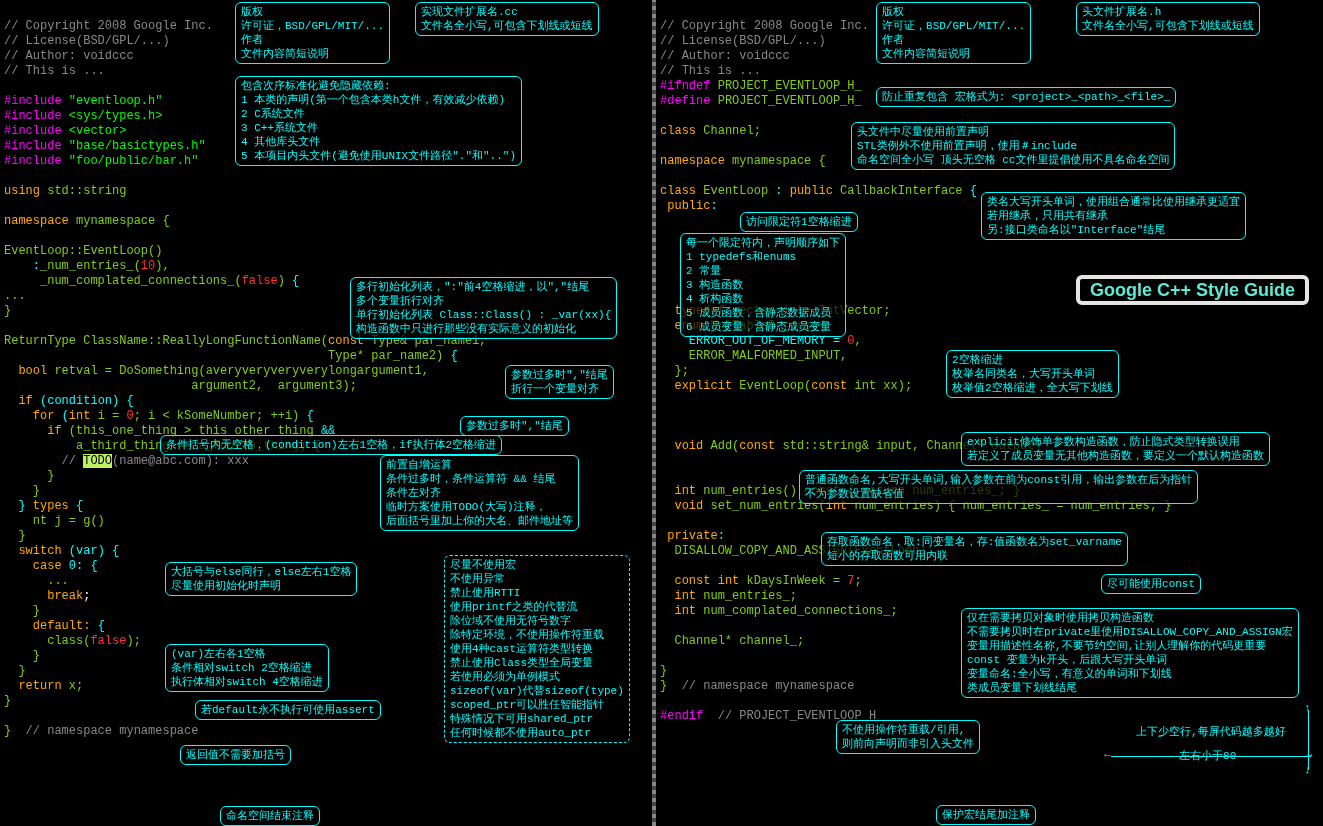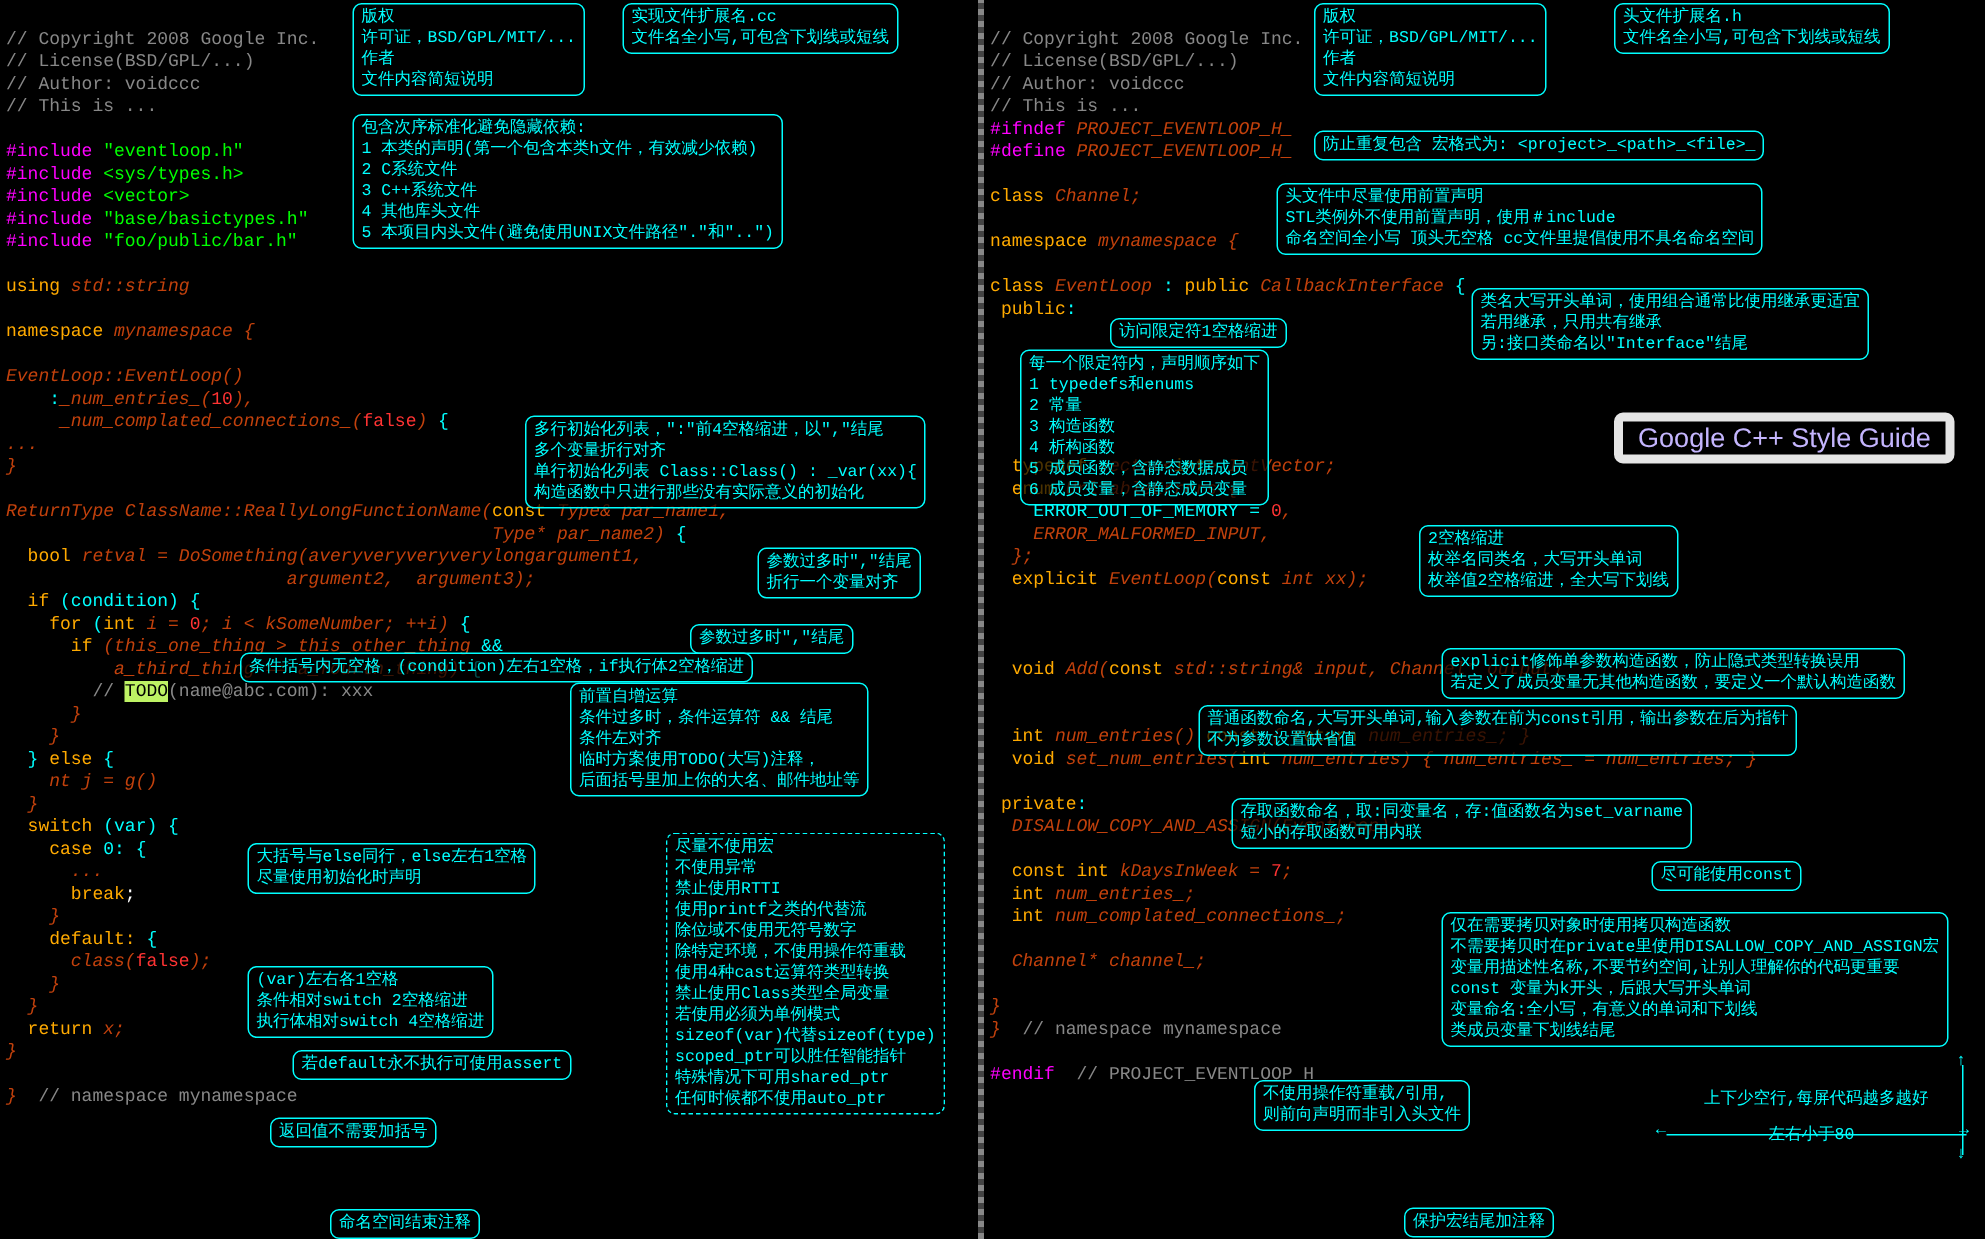--- a/index.html
+++ b/index.html
@@ -26,43 +26,43 @@
   .divider {
     width: 4px;
     background: repeating-linear-gradient(0deg,#888,#888 4px,#444 4px,#444 8px);
   }
   .code { white-space: pre; line-height: 15px; position: relative; z-index:1;}
   .gray { color: #888; text-align: center; }
   .magenta { color: #f0f; }
   .green { color: #0f0; }
   .cyan { color: #0ff; }
   .orange { color: #fa0; }
-  .white { color: #c2410c; font-style: italic; }
+  .white { color: #84cc16; }
   .red { color: #f33; }
   .ybg { background:#bef264;color:#000;}
   .note {
     position: absolute;
     border: 1px solid #0ff;
     border-radius: 6px;
     color: #0ff;
     padding: 2px 5px;
     font-size: 11px;
     line-height: 14px;
     background: rgba(0,0,0,0.7);
     z-index:2;
     white-space: pre;
   }
   .note-dash {
     border-style: dashed;
     margin-left: 19px;
   }
   .redborder {
-    border:6px solid #e5e5e5;color:#c4b5fd;font-size:18px;
+    border:4px solid #e5e5e5;color:#5eead4;font-size:18px;
     font-family: Arial, sans-serif;
-    font-weight: normal;
+    font-weight: bold;
   }
   .arrowline {
     position:absolute;color:#0ff;border-top:1px solid #0ff;
     z-index:2;
   }
   .arrowv{position:absolute;border-left:1px solid #0ff;z-index:2;}
   .arrtxt{position:absolute;color:#0ff;z-index:2;font-size:11px;}
 </style>
 </head>
 <body>
@@ -96,21 +96,21 @@
 <span class="white">                                             Type* par_name2)</span> <span class="cyan">{</span>
   <span class="orange">bool</span><span class="white"> retval = DoSomething(averyveryveryverylongargument1,</span>
 <span class="white">                          argument2,  argument3);</span>
   <span class="orange">if</span> <span class="cyan">(condition)</span> <span class="cyan">{</span>
     <span class="orange">for</span> <span class="cyan">(</span><span class="orange">int</span><span class="white"> i = </span><span class="red">0</span><span class="white">; i &lt; kSomeNumber; ++i)</span> <span class="cyan">{</span>
       <span class="orange">if</span><span class="white"> (this_one_thing &gt; this_other_thing </span><span class="cyan">&amp;&amp;</span>
 <span class="white">          a_third_thing == a_fourth_thing)</span> <span class="cyan">{</span>
 <span class="gray">        // </span><span class="ybg">TODO</span><span class="gray">(name@abc.com): xxx</span>
 <span class="white">      }</span>
 <span class="white">    }</span>
-<span class="cyan">  }</span> <span class="orange">else</span> <span class="cyan">{</span>
+<span class="cyan">  }</span> <span class="orange">types</span> <span class="cyan">{</span>
 <span class="white">    nt j = g()</span>
 <span class="white">  }</span>
   <span class="orange">switch</span> <span class="cyan">(var)</span> <span class="cyan">{</span>
     <span class="orange">case</span> <span class="cyan">0:</span> <span class="cyan">{</span>
 <span class="white">      ...</span>
       <span class="orange">break</span>;
 <span class="white">    }</span>
     <span class="orange">default:</span> <span class="cyan">{</span>
 <span class="white">      class(</span><span class="red">false</span><span class="white">);</span>
 <span class="white">    }</span>

